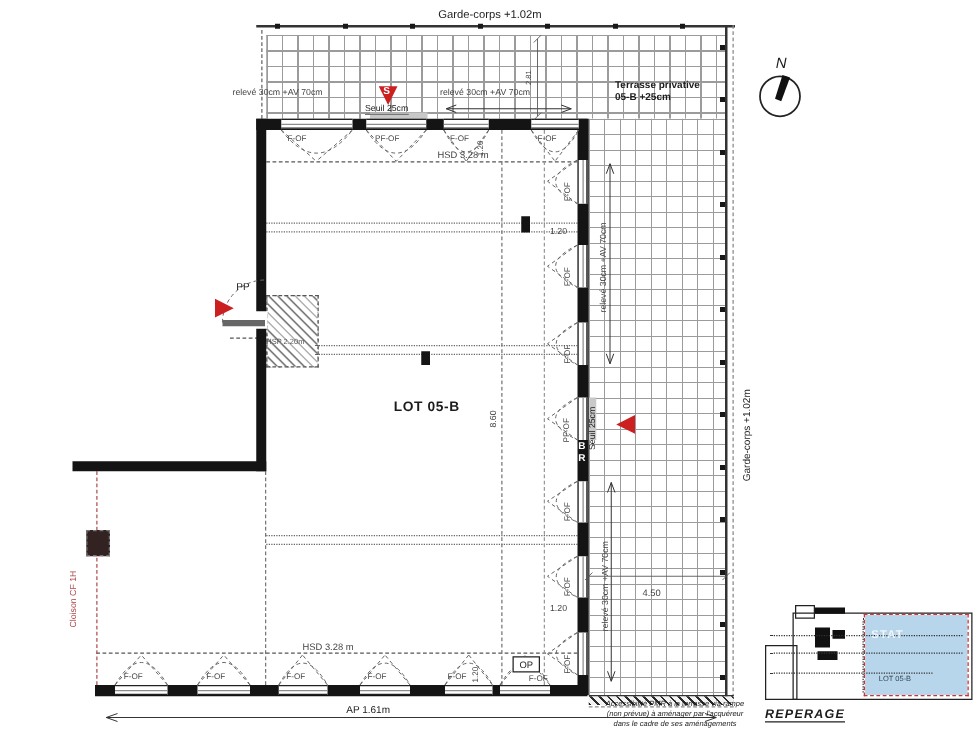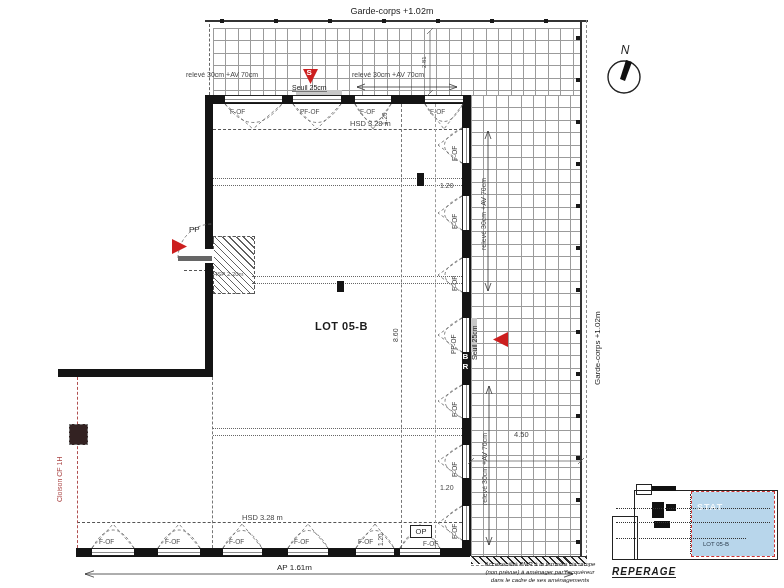--- a/index.html
+++ b/index.html
@@ -125,20 +125,24 @@
       <polygon points="508,332 508,347 493,339.5"></polygon>
     </g>
     <g>
       <circle cx="624" cy="77" r="16" fill="#fff" stroke="#222" stroke-width="1.4"></circle>
       <polygon points="626,60 632,62 625,81 620,79" fill="#111"></polygon>
     </g>
   </svg>
 
   <div class="lbl" style="left:292px;top:6px;width:200px;text-align:center;font-size:9px;">Garde-corps +1.02m</div>
   <div class="lbl v" style="left:593px;top:385px;font-size:8px;">Garde-corps +1.02m</div>
+  <div class="lbl" style="left:492px;top:63px;width:92px;font-size:8px;font-weight:bold;line-height:1.3;">
+    <div>Terrasse privative</div>
+    <div>05-B +25cm</div>
+  </div>
   <div class="lbl" style="left:615px;top:43px;width:20px;text-align:center;font-size:12px;font-style:italic;">N</div>
 
   <div class="lbl gray" style="left:186px;top:71px;font-size:7px;">relevé 30cm +AV 70cm</div>
   <div class="lbl gray" style="left:352px;top:71px;font-size:7px;">relevé 30cm +AV 70cm</div>
   <div class="lbl" style="left:292px;top:84px;font-size:7px;border-bottom:1px solid #777;">Seuil 25cm</div>
   <div class="lbl v gray" style="left:421px;top:68px;font-size:6px;">2.81</div>
 
   <div class="lbl gray" style="left:230px;top:108px;font-size:6.5px;">F-OF</div>
   <div class="lbl gray" style="left:300px;top:108px;font-size:6.5px;">PF-OF</div>
   <div class="lbl gray" style="left:360px;top:108px;font-size:6.5px;">F-OF</div>
@@ -158,21 +162,21 @@
   <div class="lbl v gray" style="left:451px;top:291px;font-size:6.5px;">F-OF</div>
   <div class="lbl v gray" style="left:451px;top:417px;font-size:6.5px;">F-OF</div>
   <div class="lbl v gray" style="left:451px;top:477px;font-size:6.5px;">F-OF</div>
   <div class="lbl v gray" style="left:451px;top:539px;font-size:6.5px;">F-OF</div>
   <div class="lbl gray" style="left:440px;top:182px;font-size:7px;">1.20</div>
   <div class="lbl gray" style="left:440px;top:484px;font-size:7px;">1.20</div>
   <div class="lbl" style="left:462.5px;top:352px;width:8px;font-size:8px;font-weight:bold;color:#fff;line-height:1.3;word-break:break-all;white-space:normal;z-index:9;">BR</div>
 
   <div class="lbl v gray" style="left:480px;top:250px;font-size:7px;">relevé 30cm +AV 70cm</div>
   <div class="lbl v gray" style="left:481px;top:505px;font-size:7px;">relevé 30cm +AV 70cm</div>
-  <div class="lbl gray" style="left:514px;top:430px;font-size:7.5px;">4.50</div>
+  <div class="lbl gray" style="left:514px;top:470px;font-size:7.5px;">4.50</div>
 
   <div class="lbl v" style="left:56px;top:502px;font-size:7px;color:#aa4444;">Cloison CF 1H</div>
   <div class="lbl gray" style="left:242px;top:513px;font-size:7.5px;">HSD 3.28 m</div>
 
   <div class="lbl gray" style="left:99px;top:538px;font-size:6.5px;">F-OF</div>
   <div class="lbl gray" style="left:165px;top:538px;font-size:6.5px;">F-OF</div>
   <div class="lbl gray" style="left:229px;top:538px;font-size:6.5px;">F-OF</div>
   <div class="lbl gray" style="left:294px;top:538px;font-size:6.5px;">F-OF</div>
   <div class="lbl gray" style="left:358px;top:538px;font-size:6.5px;">F-OF</div>
   <div class="lbl gray" style="left:423px;top:540px;font-size:6.5px;">F-OF</div>

